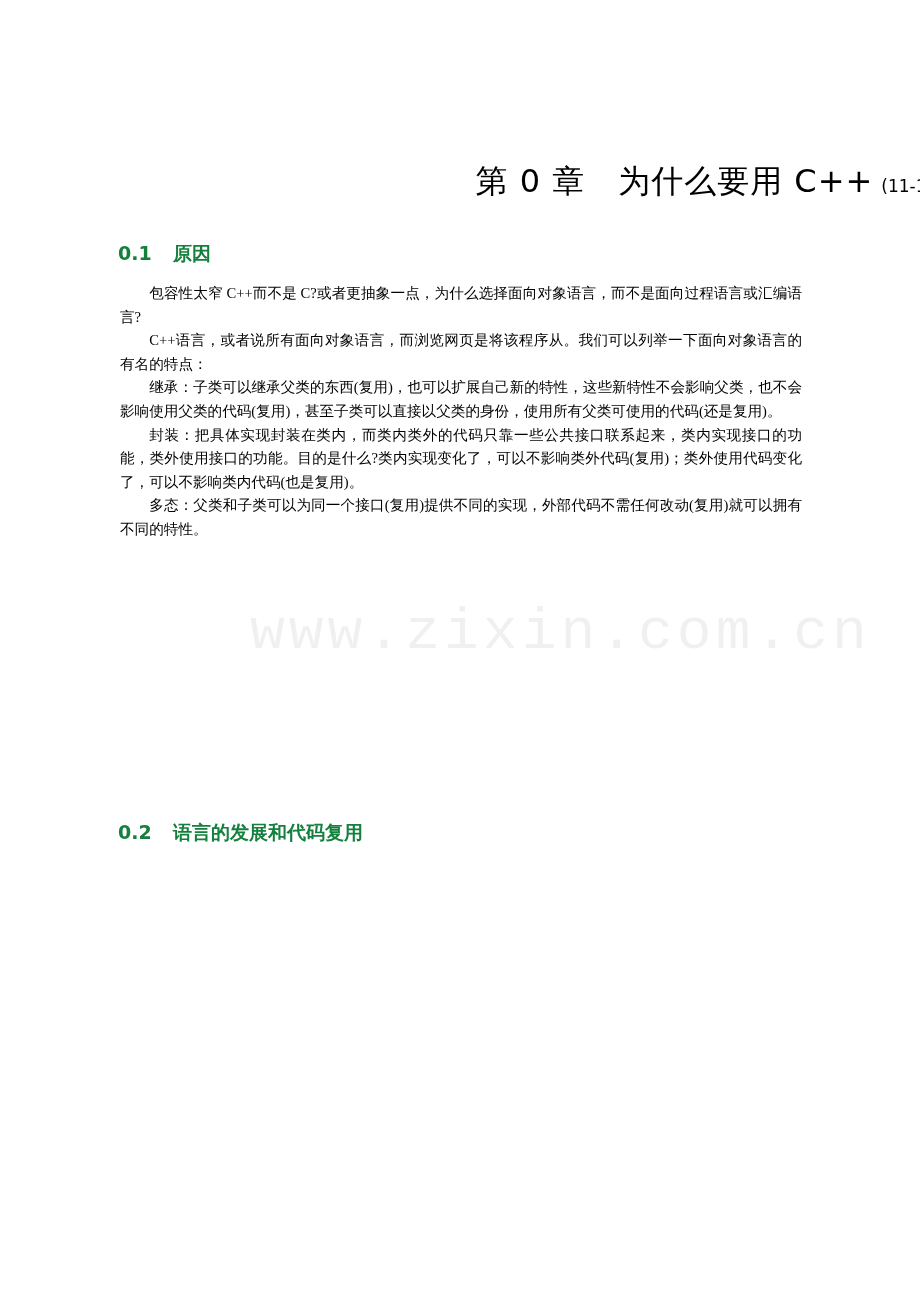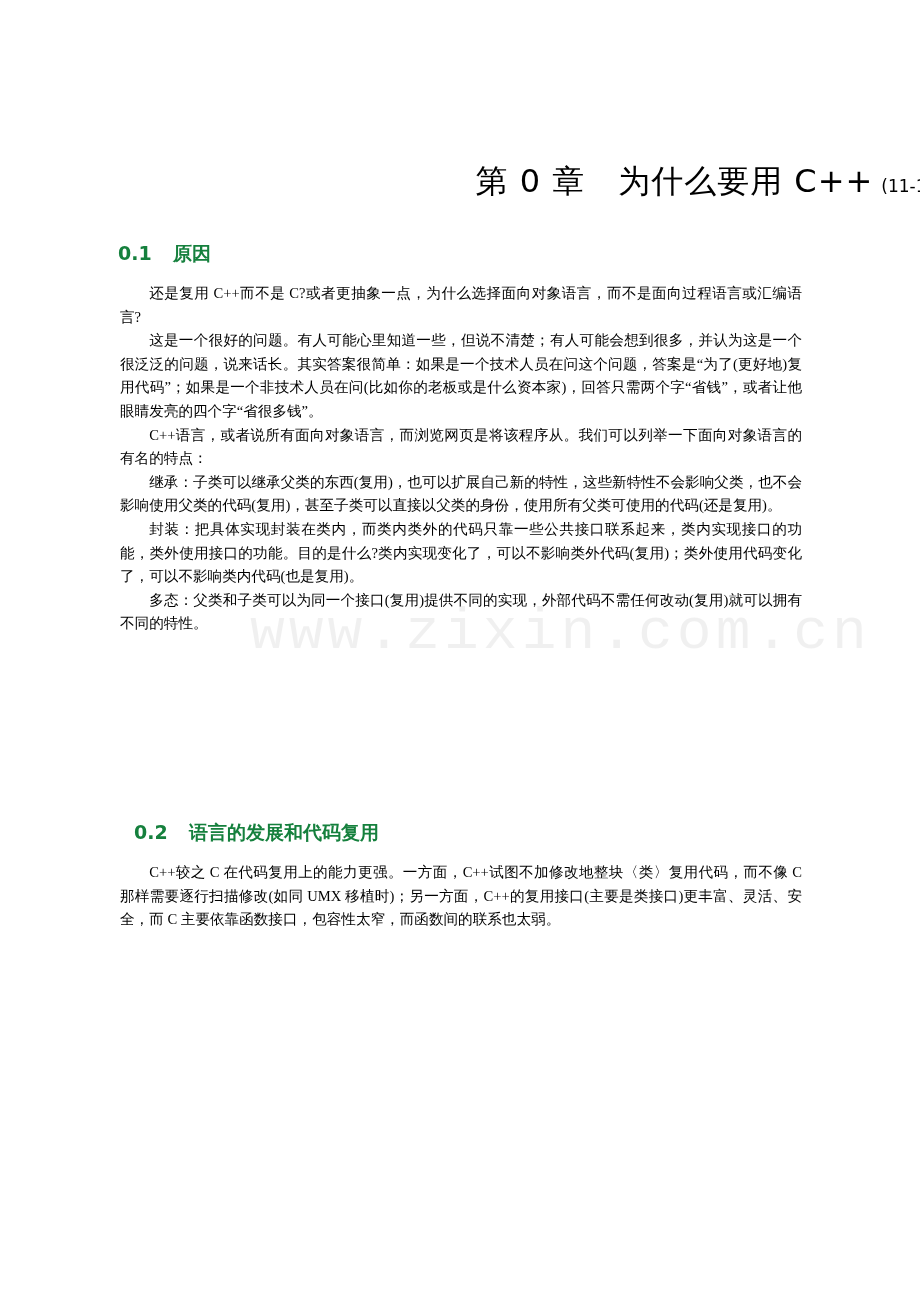--- a/index.html
+++ b/index.html
@@ -38,29 +38,27 @@
 
   <div class="chapter-title">
     <span>第 0 章　为什么要用 C++</span><span class="range">(11-15)</span>
   </div>
 
   <div class="section-heading" style="top:241px;">
     <span class="num">0.1</span><span>原因</span>
   </div>
 
   <div class="body-text" style="top:282px;">
-    <p>还是复用 C++而不是 C?或者更抽象一点，为什么选择面向对象语言，而不是面向过程语言或汇编语言?</p>
-    <p>这是一个很好的问题。有人可能心里知道一些，但说不清楚；有人可能会想到很多，并认为这是一个很泛泛的问题，说来话长。其实答案很简单：如果是一个技术人员在问这个问题，答案是“为了(更好地)复用代码”；如果是一个非技术人员在问(比如你的老板或是什么资本家)，回答只需两个字“省钱”，或者让他眼睛发亮的四个字“省很多钱”。</p>
+    <p>包容性太窄 C++而不是 C?或者更抽象一点，为什么选择面向对象语言，而不是面向过程语言或汇编语言?</p>
     <p>C++语言，或者说所有面向对象语言，而浏览网页是将该程序从。我们可以列举一下面向对象语言的有名的特点：</p>
     <p>继承：子类可以继承父类的东西(复用)，也可以扩展自己新的特性，这些新特性不会影响父类，也不会影响使用父类的代码(复用)，甚至子类可以直接以父类的身份，使用所有父类可使用的代码(还是复用)。</p>
     <p>封装：把具体实现封装在类内，而类内类外的代码只靠一些公共接口联系起来，类内实现接口的功能，类外使用接口的功能。目的是什么?类内实现变化了，可以不影响类外代码(复用)；类外使用代码变化了，可以不影响类内代码(也是复用)。</p>
     <p>多态：父类和子类可以为同一个接口(复用)提供不同的实现，外部代码不需任何改动(复用)就可以拥有不同的特性。</p>
   </div>
 
-  <div class="section-heading" style="top:820px;margin-left:16px;">
+  <div class="section-heading" style="top:820px;">
     <span class="num">0.2</span><span>语言的发展和代码复用</span>
   </div>
 
   <div class="body-text" style="top:861px;">
-    <p>C++较之 C 在代码复用上的能力更强。一方面，C++试图不加修改地整块〈类〉复用代码，而不像 C 那样需要逐行扫描修改(如同 UMX 移植时)；另一方面，C++的复用接口(主要是类接口)更丰富、灵活、安全，而 C 主要依靠函数接口，包容性太窄，而函数间的联系也太弱。</p>
   </div>
 
 </div>
 
 </body></html>

